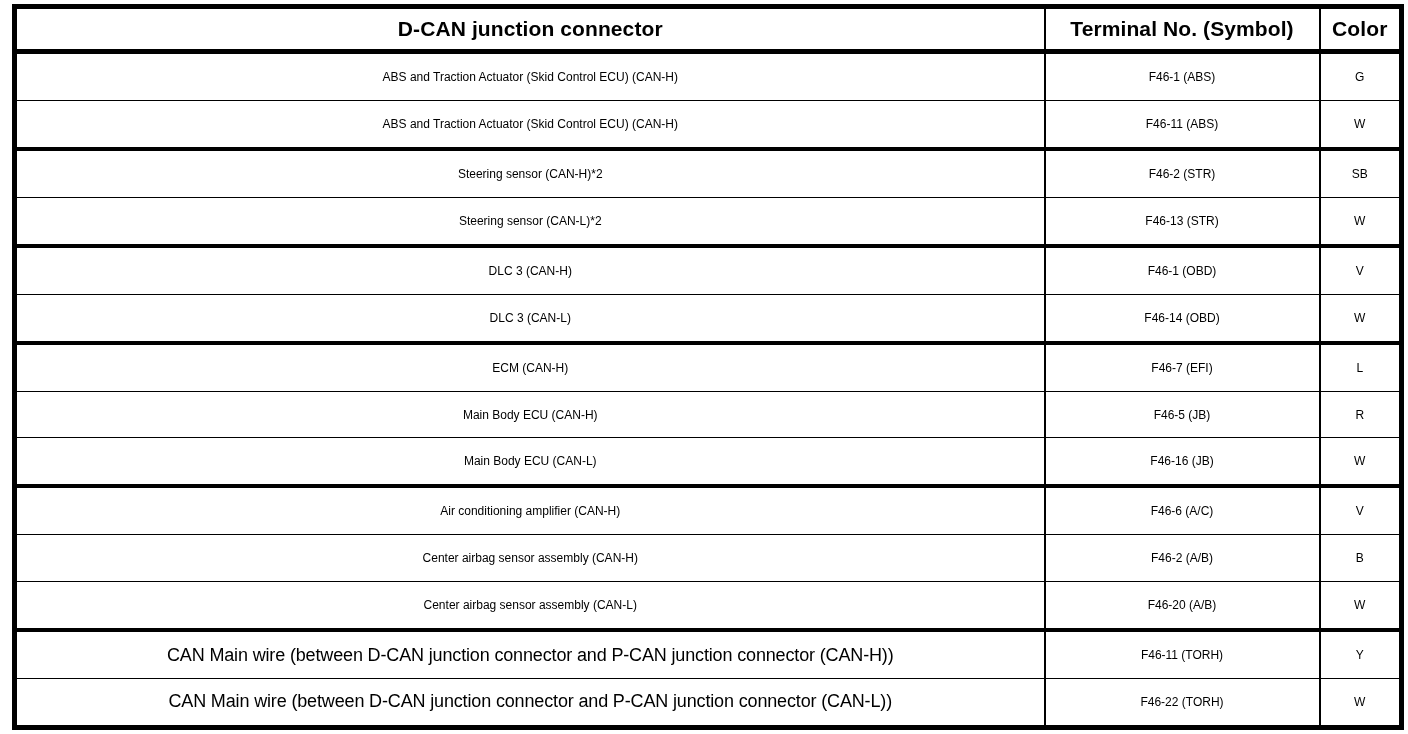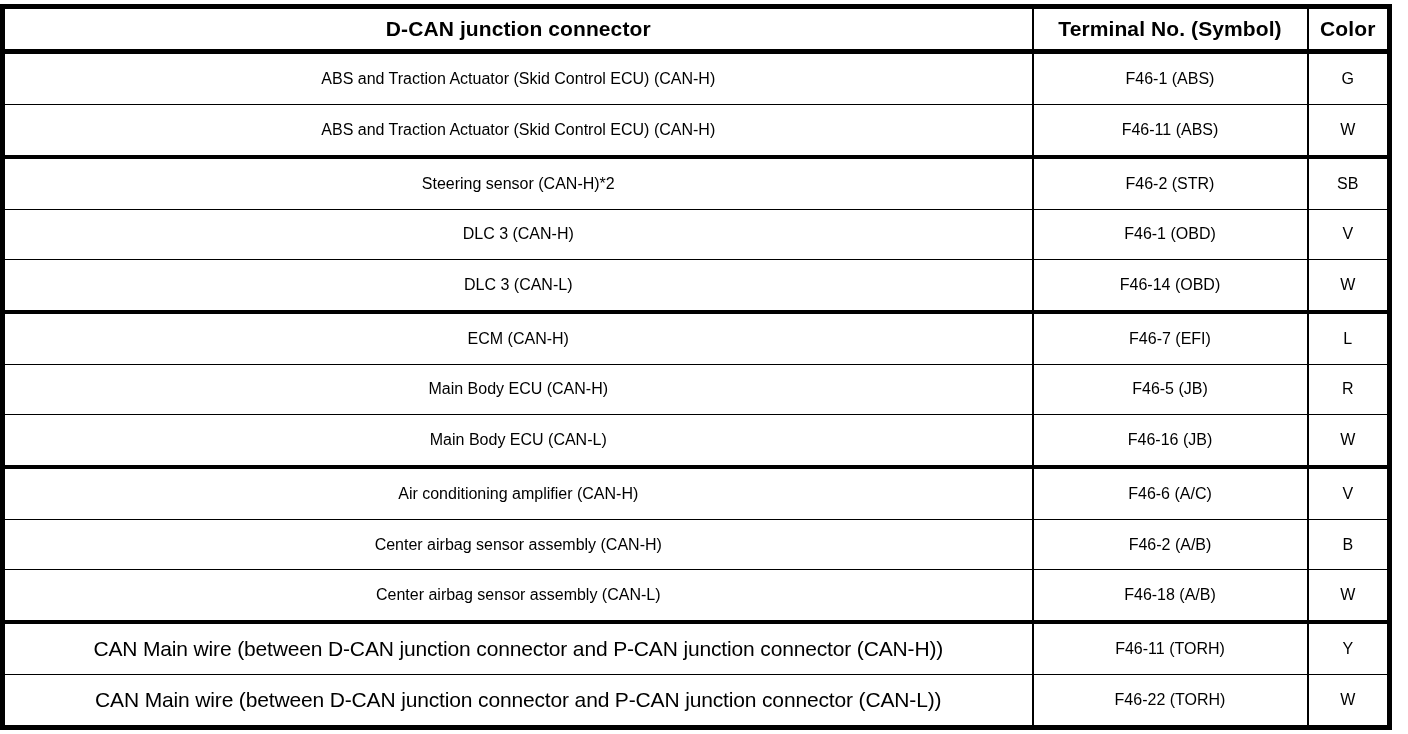--- a/index.html
+++ b/index.html
@@ -10,21 +10,21 @@
   body {
     width: 1408px;
     height: 734px;
     font-family: "Liberation Sans", sans-serif;
     color: #000000;
     overflow: hidden;
   }
 
   #table-wrap {
     position: absolute;
-    left: 0;
+    left: 12px;
     top: 4px;
     width: 1396px;
     height: 726px;
     box-sizing: border-box;
   }
 
   table.dcan {
     border-collapse: collapse;
     table-layout: fixed;
     width: 1392px;
@@ -58,35 +58,35 @@
   table.dcan thead th {
     font-weight: bold;
     font-size: 21px;
     height: 40px;
     border-bottom: 5px solid #000;
     letter-spacing: 0.1px;
   }
 
   table.dcan tbody td {
     font-weight: normal;
-    font-size: 16px;
+    font-size: 12px;
     height: 42.5px;
   }
 
   
   table.dcan tbody tr.rule-thin  > td { border-bottom: 1.6px solid #000; }
   table.dcan tbody tr.rule-thick > td { border-bottom: 4.5px solid #000; }
   table.dcan tbody tr.rule-none  > td { border-bottom: none; }
 
   td.name-cell   { font-size: 20px; }
   td.term-cell   { font-size: 20px; margin-left: 11px; }
   td.color-cell  { font-size: 20px; }
 
   
-  td.name-cell.long { font-size: 21px; letter-spacing: -0.15px; text-align: center; }
+  td.name-cell.long { font-size: 18px; letter-spacing: -0.15px; text-align: center; }
 </style>
 </head>
 <body>
 
 <div id="table-wrap">
   <table class="dcan">
     <colgroup>
       <col class="c-name">
       <col class="c-term">
       <col class="c-color">
@@ -106,20 +106,25 @@
         </tr>
         <tr class="rule-thick">
           <td class="name-cell">ABS and Traction Actuator (Skid Control ECU) (CAN-H)</td>
           <td class="term-cell">F46-11 (ABS)</td>
           <td class="color-cell">W</td>
         </tr>
         <tr class="rule-thin">
           <td class="name-cell">Steering sensor (CAN-H)*2</td>
           <td class="term-cell">F46-2 (STR)</td>
           <td class="color-cell">SB</td>
+        </tr>
+        <tr class="rule-thick">
+          <td class="name-cell">Steering sensor (CAN-L)*2</td>
+          <td class="term-cell">F46-13 (STR)</td>
+          <td class="color-cell">W</td>
         </tr>
         <tr class="rule-thin">
           <td class="name-cell">DLC 3 (CAN-H)</td>
           <td class="term-cell">F46-1 (OBD)</td>
           <td class="color-cell">V</td>
         </tr>
         <tr class="rule-thick">
           <td class="name-cell">DLC 3 (CAN-L)</td>
           <td class="term-cell">F46-14 (OBD)</td>
           <td class="color-cell">W</td>
@@ -144,21 +149,21 @@
           <td class="term-cell">F46-6 (A/C)</td>
           <td class="color-cell">V</td>
         </tr>
         <tr class="rule-thin">
           <td class="name-cell">Center airbag sensor assembly (CAN-H)</td>
           <td class="term-cell">F46-2 (A/B)</td>
           <td class="color-cell">B</td>
         </tr>
         <tr class="rule-thick">
           <td class="name-cell">Center airbag sensor assembly (CAN-L)</td>
-          <td class="term-cell">F46-18 (A/B)</td>
+          <td class="term-cell">F46-20 (A/B)</td>
           <td class="color-cell">W</td>
         </tr>
         <tr class="rule-thin">
           <td class="name-cell long">CAN Main wire (between D-CAN junction connector and P-CAN junction connector (CAN-H))</td>
           <td class="term-cell">F46-11 (TORH)</td>
           <td class="color-cell">Y</td>
         </tr>
         <tr class="rule-none">
           <td class="name-cell long">CAN Main wire (between D-CAN junction connector and P-CAN junction connector (CAN-L))</td>
           <td class="term-cell">F46-22 (TORH)</td>

